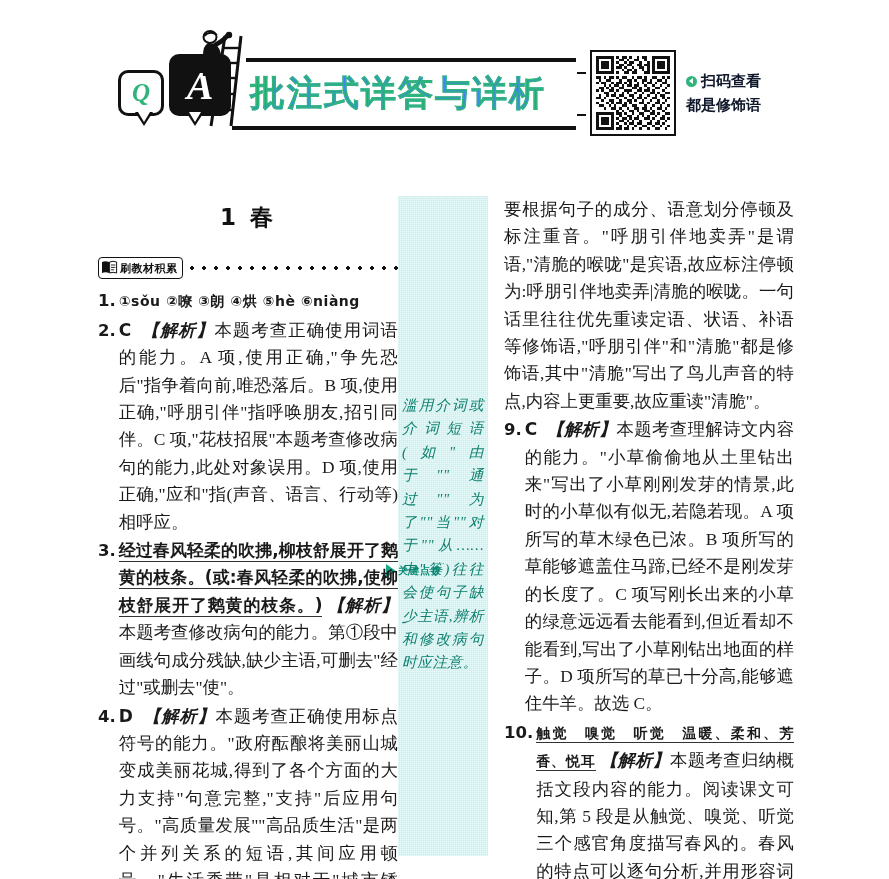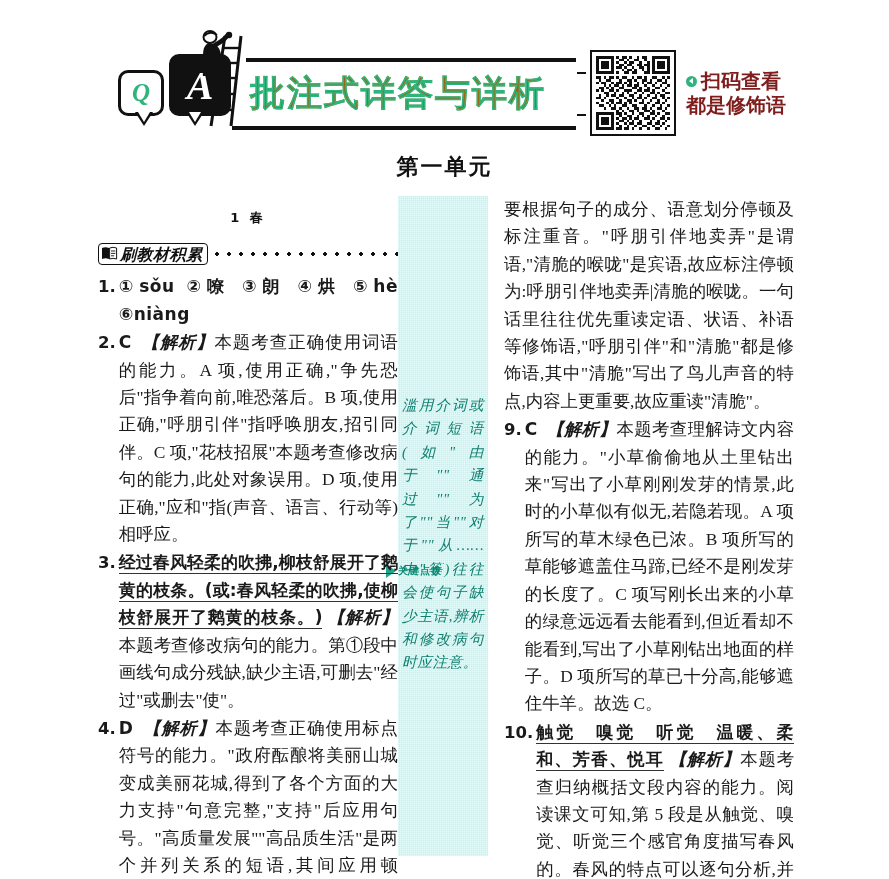--- a/index.html
+++ b/index.html
@@ -38,68 +38,68 @@
   .bubble-a{width:56px;height:56px;margin-left:5px;background:#111;}
   .bubble-a span{font-family:"Liberation Serif",serif;font-weight:700;font-size:40px;color:#fff;font-style:italic;}
 
   .ladder{position:absolute;left:205px;top:18px;width:42px;height:96px;z-index:3;}
   .climber{position:absolute;left:196px;top:14px;width:48px;height:48px;z-index:5;}
   .hdr-rule-top{position:absolute;left:246px;top:44px;width:330px;height:4px;background:#111;}
   .hdr-rule-bot{position:absolute;left:232px;top:112px;width:344px;height:4px;background:#111;}
   .hdr-title{
     position:absolute;left:250px;top:48px;
     font-family:"DejaVu Sans","Liberation Sans",sans-serif;
-    font-weight:700;font-size:35px;letter-spacing:2px;color:#a16207;
+    font-weight:700;font-size:35px;letter-spacing:2px;color:#3b82f6;
     line-height:62px;white-space:nowrap;
     -webkit-text-stroke:0.5px #2fb47c;
   }
 
   .qr-block{position:absolute;left:590px;top:36px;display:flex;align-items:center;}
   .qr-box{width:86px;height:86px;border:2px solid #111;background:#fff;padding:4px;box-sizing:border-box;}
   .qr-img{width:100%;height:100%;display:block;}
-  .qr-text{margin-left:10px;font-family:"DejaVu Sans","Liberation Sans",sans-serif;font-weight:700;font-size:20px;line-height:24px;color:#7f1d1d;}
+  .qr-text{margin-left:10px;font-family:"DejaVu Sans","Liberation Sans",sans-serif;font-weight:700;font-size:15px;line-height:24px;color:#0f172a;}
   .qr-line{display:flex;align-items:center;white-space:nowrap;}
   .qr-dot{display:inline-block;width:11px;height:11px;border-radius:50%;background:#2fb47c;margin-right:4px;position:relative;}
   .qr-dot:after{content:"";position:absolute;left:3px;top:2.5px;width:0;height:0;border-top:3px solid transparent;border-bottom:3px solid transparent;border-right:4px solid #fff;}
   .qr-tick{position:absolute;background:#111;width:9px;height:2px;}
 
   
   .unit-title{
     position:absolute;left:0;top:152px;width:889px;text-align:center;
     font-family:"DejaVu Sans","Liberation Sans",sans-serif;
     font-weight:700;font-size:22px;letter-spacing:2px;color:#111;
   }
 
   
   .col{position:absolute;top:196px;font-size:17.4px;line-height:27.4px;}
   .col-left{left:98px;width:300px;}
   .col-right{left:504px;width:290px;}
 
   .lesson-title{
     text-align:center;font-family:"DejaVu Sans","Liberation Sans",sans-serif;
-    font-weight:700;font-size:13px;letter-spacing:3px;color:#111;margin:8px 0 10px 0;
+    font-weight:700;font-size:23px;letter-spacing:3px;color:#111;margin:8px 0 24px 0;
   }
 
   .sec-head{display:flex;align-items:center;margin:6px 0 6px 0;height:26px;}
   .sec-badge{
     display:flex;align-items:center;border:1.6px solid #111;border-radius:4px;
     padding:1px 4px 1px 2px;background:#fff;height:22px;box-sizing:border-box;
   }
   .book-icon{width:17px;height:16px;margin-right:2px;flex:0 0 auto;}
-  .sec-badge-label{font-family:"DejaVu Sans","Liberation Sans",sans-serif;font-weight:700;font-size:16px;color:#111;letter-spacing:0.5px;font-style:italic;}
+  .sec-badge-label{font-family:"DejaVu Sans","Liberation Sans",sans-serif;font-weight:700;font-size:11px;color:#111;letter-spacing:0.5px;}
   .dotline{flex:1;height:22px;margin-left:3px;
     background-image:radial-gradient(circle, #111 1.6px, transparent 1.7px);
     background-size:12px 22px;background-position:0 center;background-repeat:repeat-x;}
 
   .qa{margin:0 0 1px 0;text-align:justify;}
   .qa-row{display:flex;}
   .qa-num{font-family:"DejaVu Sans","Liberation Sans",sans-serif;font-weight:700;font-size:16.5px;flex:0 0 auto;margin-right:3px;line-height:27.4px;}
   .qa-body{flex:1 1 auto;text-align:justify;}
   .ans{font-family:"DejaVu Sans","Liberation Sans",sans-serif;font-weight:700;font-size:17px;}
-  .ans-sp{font-family:"DejaVu Sans","Liberation Sans",sans-serif;font-weight:700;font-size:17px;letter-spacing:0.5px;}
+  .ans-sp{font-family:"DejaVu Sans","Liberation Sans",sans-serif;font-weight:700;font-size:14px;letter-spacing:0.5px;}
   .ul{border-bottom:1.3px solid #333;padding-bottom:1px;}
   .tag{font-family:"DejaVu Sans","Liberation Sans",sans-serif;font-weight:700;font-size:17px;font-style:italic;}
   .blk{margin-top:1px;}
 
   
   .tipbar{
     position:absolute;left:398px;top:196px;width:90px;height:660px;
     background:
       repeating-linear-gradient(90deg, rgba(255,255,255,.35) 0 1px, rgba(0,0,0,0) 1px 2px),
       repeating-linear-gradient(0deg, rgba(255,255,255,.35) 0 1px, rgba(0,0,0,0) 1px 2px),
@@ -397,21 +397,20 @@
           </div>
           <div class="qr-line">
             <span>都是修饰语</span>
           </div>
         </div>
       </div>
 
     </div>
   </div>
 
-  <div class="unit-title">第一单元</div>
 
   <div class="tipbar">
     <div class="tip-head">
       <span class="tip-arrow"></span>
       <span>关键点拨</span>
     </div>
   </div>
   <div class="tip-body">滥用介词或介词短语(如"由于""通过""为了""当""对于""从……中"等)往往会使句子缺少主语,辨析和修改病句时应注意。</div>
 
   <div class="col col-left">

